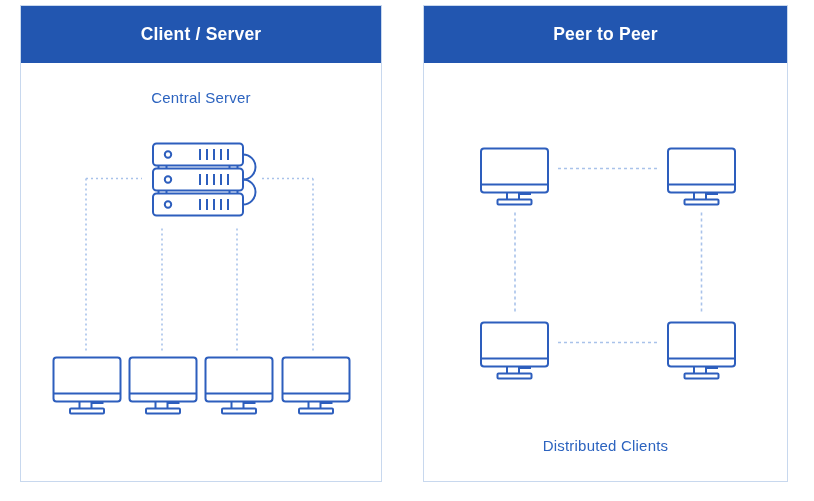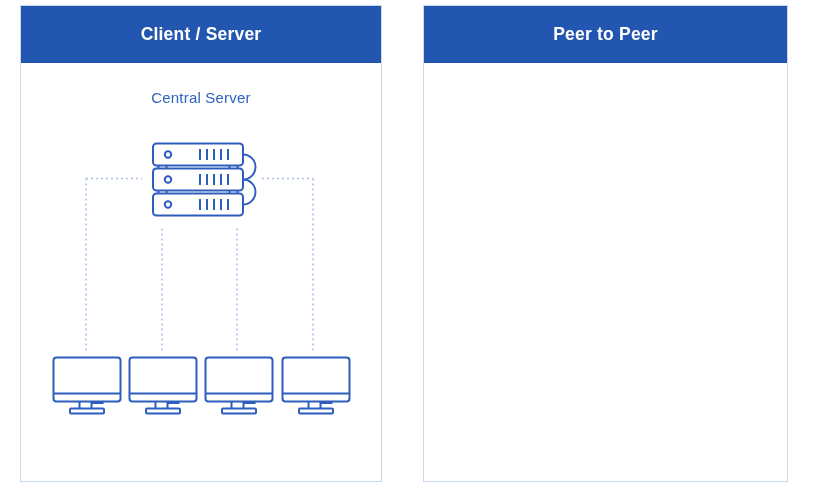--- a/index.html
+++ b/index.html
@@ -92,15 +92,34 @@
         </g>
       </svg>
 
     </div>
   </div>
 
   <div class="panel panel-p2p">
     <div class="panel-header">
       <span>Peer to Peer</span>
     </div>
+    <div class="panel-body">
+
+      <svg viewBox="0 0 363 418">
+        <g>
+          <path class="dashline" d="M134,105 H234"></path>
+          <path class="dashline" d="M134,279 H234"></path>
+          <path class="dashline" d="M91,149 V249"></path>
+          <path class="dashline" d="M277.5,149 V249"></path>
+        </g>
+        <g>
+          <use href="#monitor-sym" x="56" y="84"></use>
+          <use href="#monitor-sym" x="243" y="84"></use>
+          <use href="#monitor-sym" x="56" y="258"></use>
+          <use href="#monitor-sym" x="243" y="258"></use>
+        </g>
+      </svg>
+
+      <div class="diagram-label label-bottom">Distributed Clients</div>
+    </div>
   </div>
 
 </div>
 
 </body></html>

